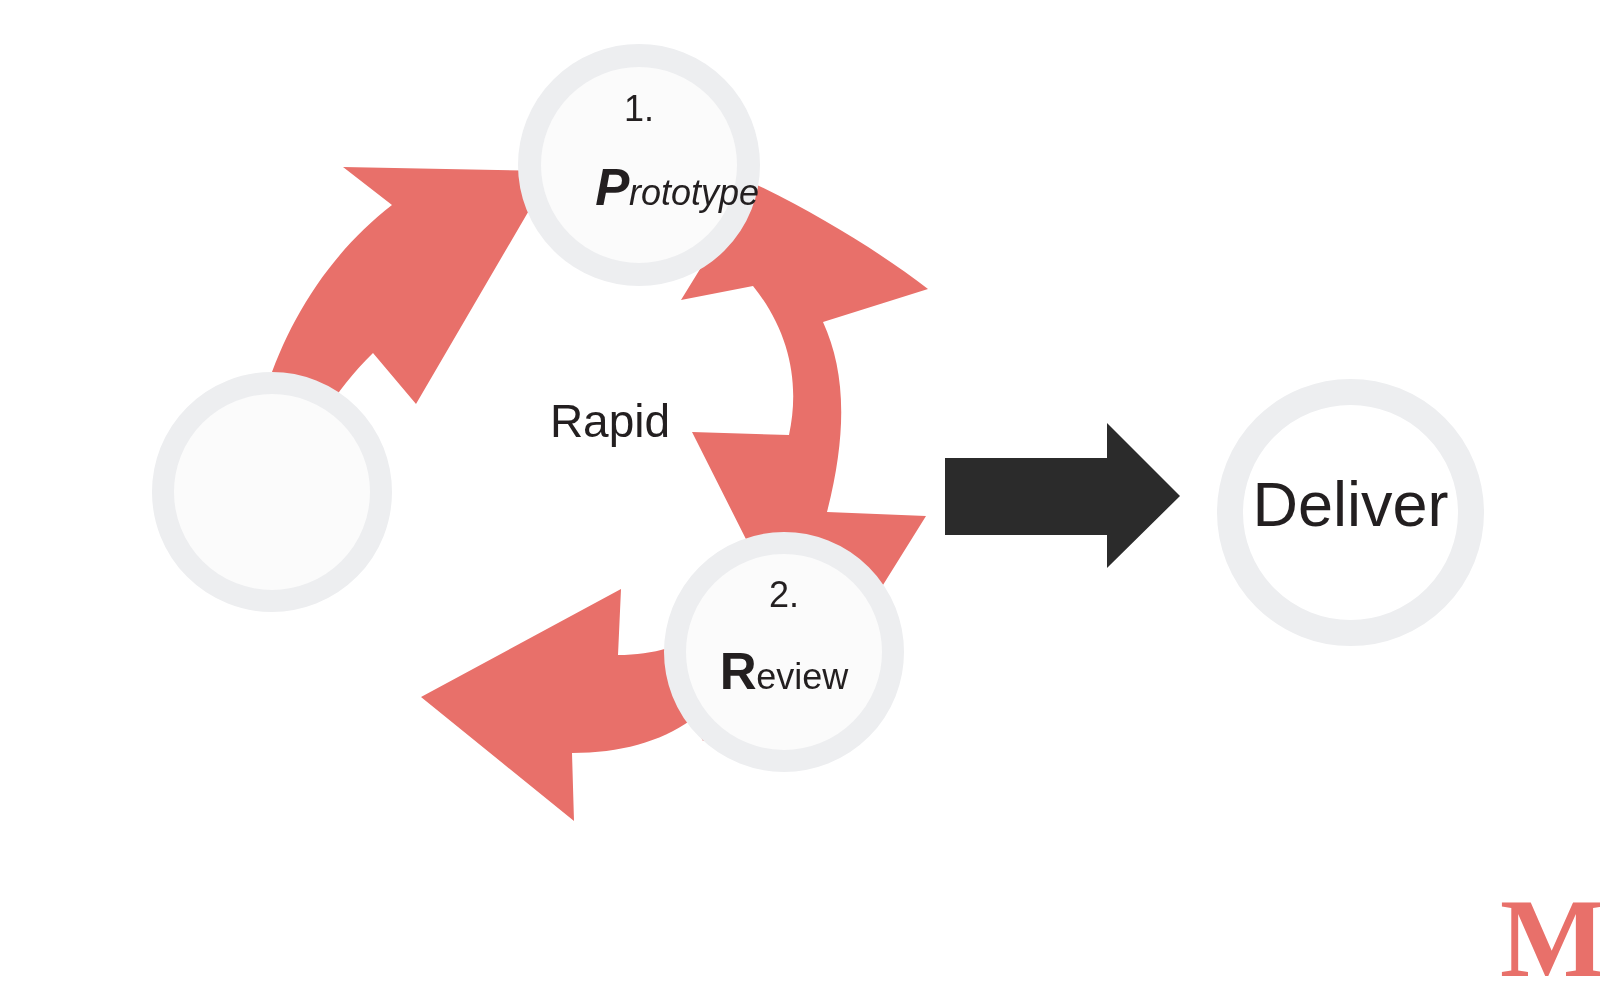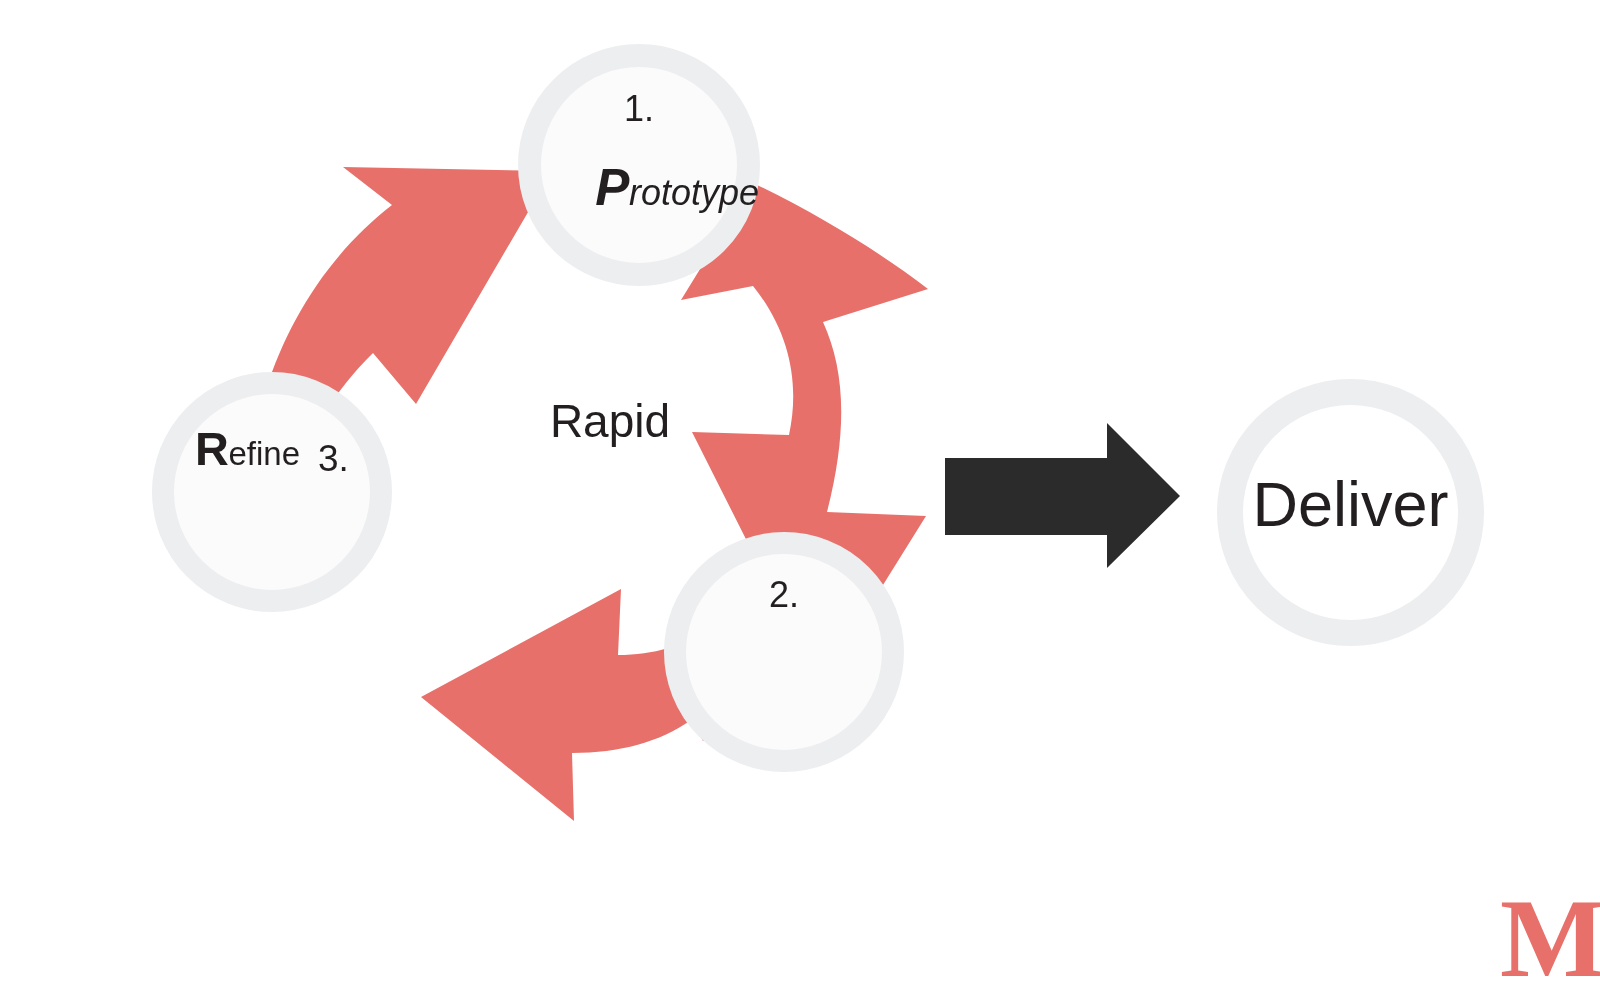--- a/index.html
+++ b/index.html
@@ -135,33 +135,33 @@
     </div>
     <div style="height:28px;"></div>
     <div style="text-align:right; white-space:nowrap;font-style:italic;">
       <span class="cap">P</span><span>rototype</span>
     </div>
   </div>
 
   <div class="node-circle" style="left:152px; top:372px; width:240px; height:240px; border:22px solid #edeef0; background:#fbfbfb;">
   </div>
   <div class="node-label" style="left:150px; top:422px; width:244px; font-size:33px;">
-    <div style="text-align:center; white-space:nowrap;">
-      <span class="cap">R</span><span>efine</span><span style="display:inline-block; width:18px;"></span><span class="num" style="position:relative; top:6px; font-size:1.12em;">3.</span>
-    </div>
     <div style="height:16px;"></div>
   </div>
 
   <div class="node-circle" style="left:664px; top:532px; width:240px; height:240px; border:22px solid #edeef0; background:#fbfbfb;">
   </div>
   <div class="node-label" style="left:664px; top:574px; width:240px; font-size:36px;">
     <div style="text-align:center;">
       <span class="num">2.</span>
     </div>
     <div style="height:26px;"></div>
+    <div style="text-align:center; white-space:nowrap;">
+      <span class="cap">R</span><span>eview</span>
+    </div>
   </div>
 
   <div class="center-label" style="left:420px; top:392px; width:380px;">
     <div>Rapid</div>
   </div>
 
   <div class="node-circle" style="left:1217px; top:379px; width:267px; height:267px; border:26px solid #edeef0; background:#ffffff;">
   </div>
   <div class="deliver-label" style="left:1217px; top:468px; width:267px;">Deliver</div>
 

